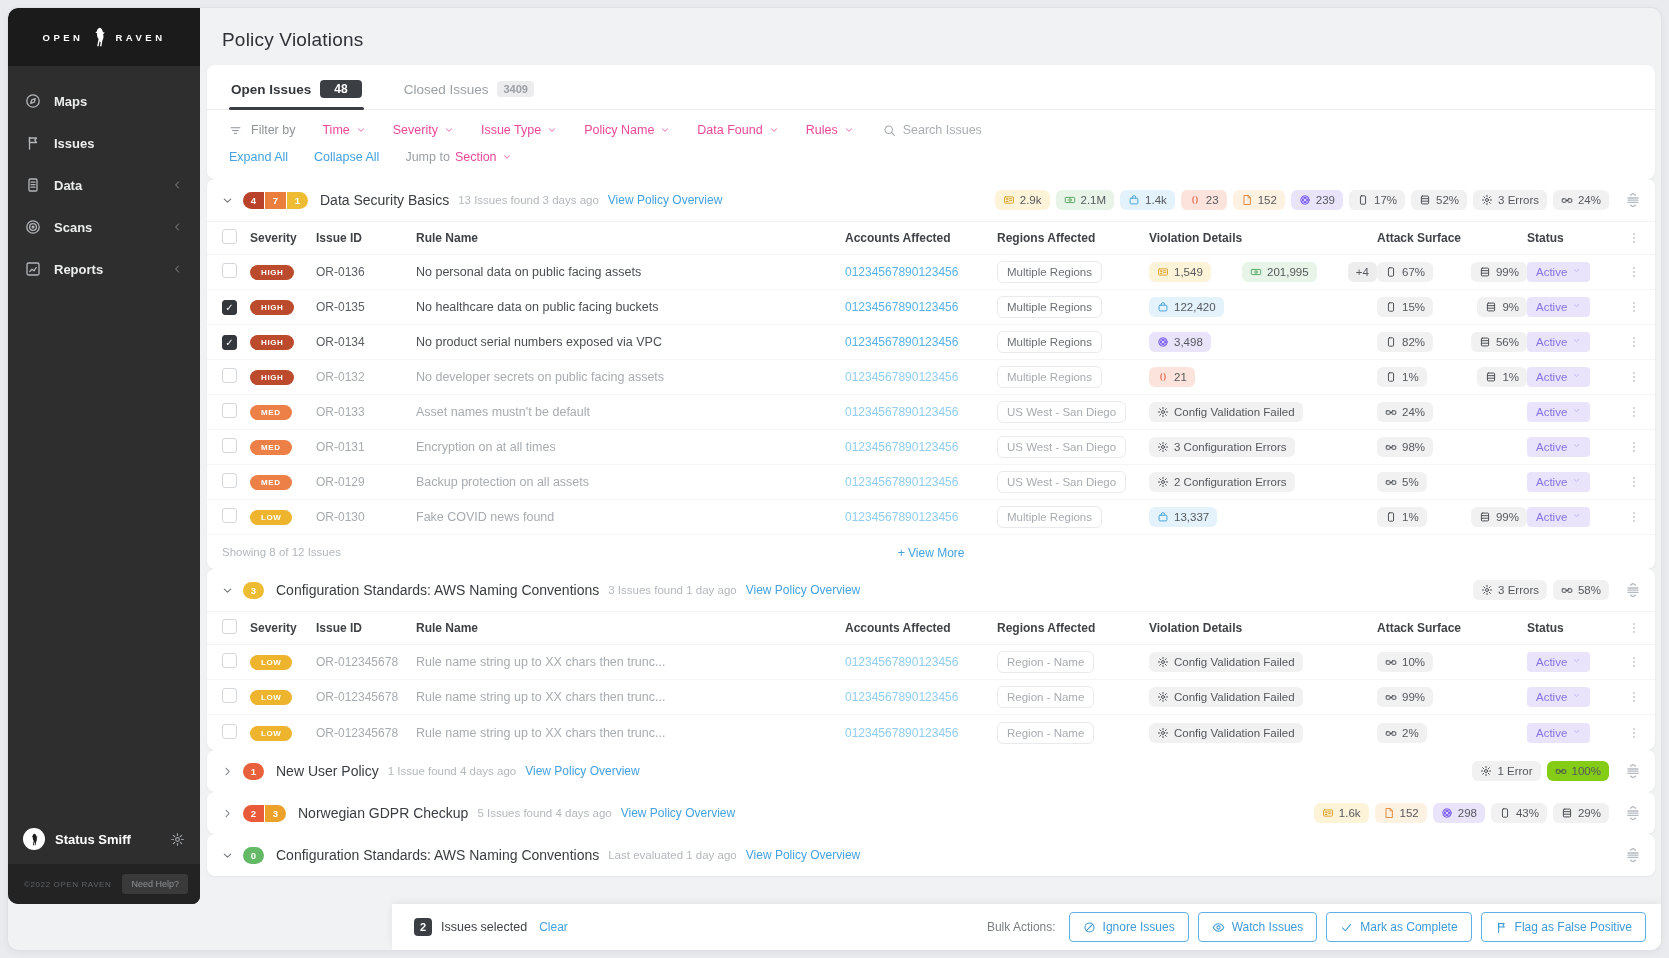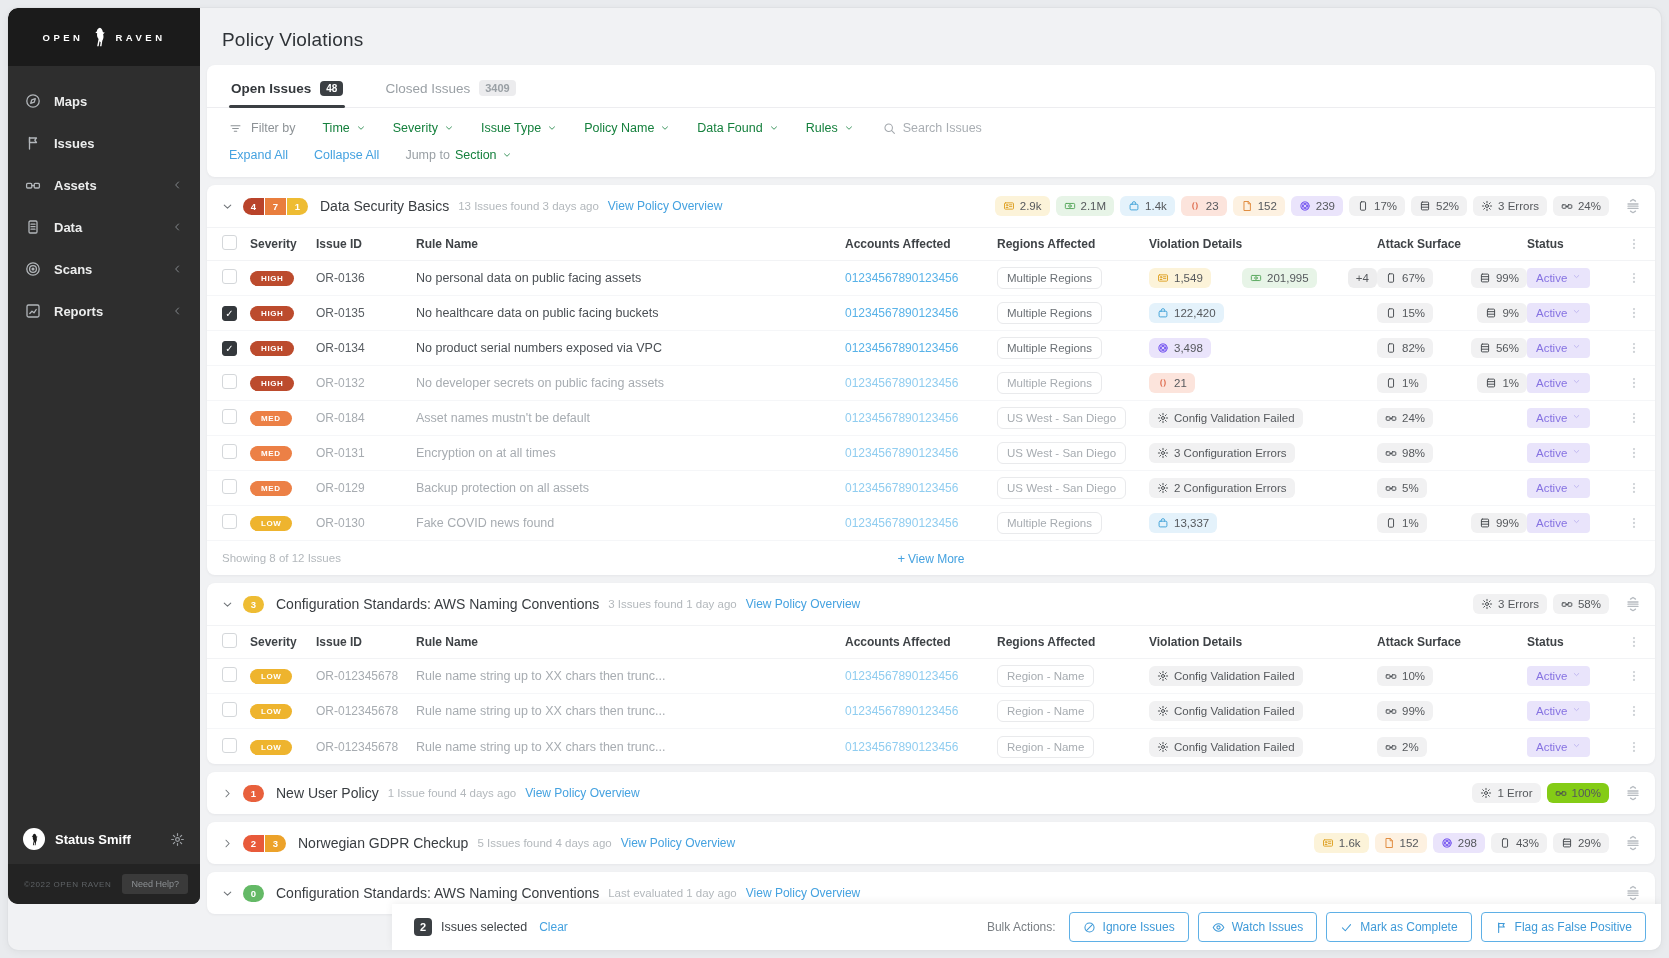--- a/index.html
+++ b/index.html
@@ -26,34 +26,34 @@
   .avatar .ic { width:14px; height:15px; color:#1d1d1d; }
   .user-gear { margin-left:auto; width:15px; height:15px; color:#9a9ea2; cursor:pointer; }
   .side-footer { background:#232323; height:40px; display:flex; align-items:center;
                  justify-content:space-between; padding:0 12px 0 16px; }
   .copyright { font-size:8px; color:#5f6366; letter-spacing:.6px; }
   .help-btn { background:#3a3a3a; color:#8d9194; font-size:9px; padding:5px 9px; border-radius:3px; cursor:pointer; }
 
   
   .main { flex:1; display:flex; flex-direction:column; padding:0 6px 0 7px; overflow:hidden; position:relative; }
   .page-title { margin:21px 8px 14px 15px; font-size:19px; font-weight:500; color:#2e3236; letter-spacing:.2px; }
-  .card { background:#fff; border-radius:8px; box-shadow:0 1px 3px rgba(25,29,34,.05); margin-bottom:8px; flex-shrink:0; }
+  .card { background:#fff; border-radius:8px; box-shadow:0 1px 3px rgba(25,29,34,.05); flex-shrink:0; }
 
   
   .tabs-row { display:flex; gap:38px; padding:0 22px; border-bottom:1px solid #ededf0; }
   .tab { padding:15px 2px 11px; display:flex; gap:9px; align-items:center; font-size:13.5px; position:relative; cursor:pointer; }
   .tab.active { color:#34383c; font-weight:600; }
   .tab.active::after { content:''; position:absolute; left:0; right:0; bottom:-1px; height:3px; background:#3b3f43; border-radius:2px; }
   .tab.inactive { color:#9aa0a5; }
-  .count-dark { background:#3b3f43; color:#fff; font-size:10px; font-weight:600; padding:2px 6px; border-radius:4px; }
+  .count-dark { background:#3b3f43; color:#fff; font-size:12px; font-weight:600; padding:2px 14px; border-radius:4px; }
   .count-light { background:#ececee; color:#9aa0a5; font-size:11px; font-weight:600; padding:2px 6px; border-radius:4px; }
   .filter-row { display:flex; align-items:center; gap:27px; padding:13px 22px 3px; font-size:12.5px; }
   .filter-label { color:#8d9296; display:flex; gap:9px; align-items:center; }
   .filter-label .ic { width:13px; height:13px; color:#8d9296; }
-  .dropdown { color:#15803d; display:flex; align-items:center; gap:6px; cursor:pointer; }
+  .dropdown { color:#ec4899; display:flex; align-items:center; gap:6px; cursor:pointer; }
   .dropdown .ic { width:10px; height:10px; }
   .search { display:flex; align-items:center; gap:7px; margin-left:2px; }
   .search .ic { width:13px; height:13px; color:#a3a8ad; }
   .search input { border:none; outline:none; font-size:12.5px; width:150px; color:#45484c; font-family:"Liberation Sans",sans-serif; background:transparent; }
   .search input::placeholder { color:#a9aeb3; }
   .toolbar-row { display:flex; align-items:center; gap:26px; padding:10px 22px 15px; font-size:12.5px; }
   .link { color:#45a2e0; cursor:pointer; text-decoration:none; }
   .jump { color:#9aa0a5; display:flex; gap:5px; align-items:center; }
   .jump .dropdown { gap:5px; }
 
@@ -148,35 +148,20 @@
   </div>
   <div class="nav-item">
     <span class="ic mic">
             <svg viewBox="0 0 16 16" fill="none" stroke="currentColor" stroke-width="1.3" stroke-linecap="round" stroke-linejoin="round">
               <path d="M4.5 14V2.5"></path>
               <path d="M4.5 3h7L9.8 5.2l1.7 2.3h-7z"></path>
             </svg>
           </span>
     <span>Issues</span>
 
-  </div>
-  <div class="nav-item">
-    <span class="ic mic">
-            <svg viewBox="0 0 16 16" fill="none" stroke="currentColor" stroke-width="1.3" stroke-linecap="round" stroke-linejoin="round">
-              <rect x="1.6" y="6.4" width="5.2" height="4.6" rx="1"></rect>
-              <rect x="9.2" y="6.4" width="5.2" height="4.6" rx="1"></rect>
-              <path d="M6.8 8.6h2.4"></path>
-            </svg>
-          </span>
-    <span>Assets</span>
-    <span class="ic chev">
-            <svg viewBox="0 0 16 16" fill="none" stroke="currentColor" stroke-width="1.3" stroke-linecap="round" stroke-linejoin="round">
-              <path d="M10 4 6.2 8 10 12"></path>
-            </svg>
-          </span>
   </div>
   <div class="nav-item">
     <span class="ic mic">
             <svg viewBox="0 0 16 16" fill="none" stroke="currentColor" stroke-width="1.3" stroke-linecap="round" stroke-linejoin="round">
               <rect x="4" y="2" width="8" height="12" rx="1.2"></rect>
               <path d="M6 5.2h4M6 7.7h4M6 10.2h4"></path>
             </svg>
           </span>
     <span>Data</span>
     <span class="ic chev">
@@ -690,21 +675,21 @@
                   <circle cx="8" cy="3.5" r="1.3"></circle>
                   <circle cx="8" cy="8" r="1.3"></circle>
                   <circle cx="8" cy="12.5" r="1.3"></circle>
                 </svg>
               </span>
             </div>
       </div>
       <div class="grid trow muted">
         <div><span class="cb"></span></div>
         <div><span class="sev" style="background:#ec8046">MED</span></div>
-        <div class="iid">OR-0184</div>
+        <div class="iid">OR-0133</div>
         <div class="rule">Asset names mustn't be default</div>
         <div><a class="acct">01234567890123456</a></div>
         <div><span class="region">US West - San Diego</span></div>
         <div class="vcell">
               <span class="badge" style="background:#f1f1f2">
                 <span class="ic" style="color:#4a4e52">
                   <svg viewBox="0 0 16 16" fill="none" stroke="currentColor" stroke-width="1.3" stroke-linecap="round" stroke-linejoin="round">
                     <circle cx="8" cy="8" r="2"></circle>
                     <path d="M8 1.8v1.9M8 12.3v1.9M1.8 8h1.9M12.3 8h1.9M3.6 3.6l1.35 1.35M11.05 11.05l1.35 1.35M12.4 3.6l-1.35 1.35M4.95 11.05 3.6 12.4"></path>
                   </svg>

